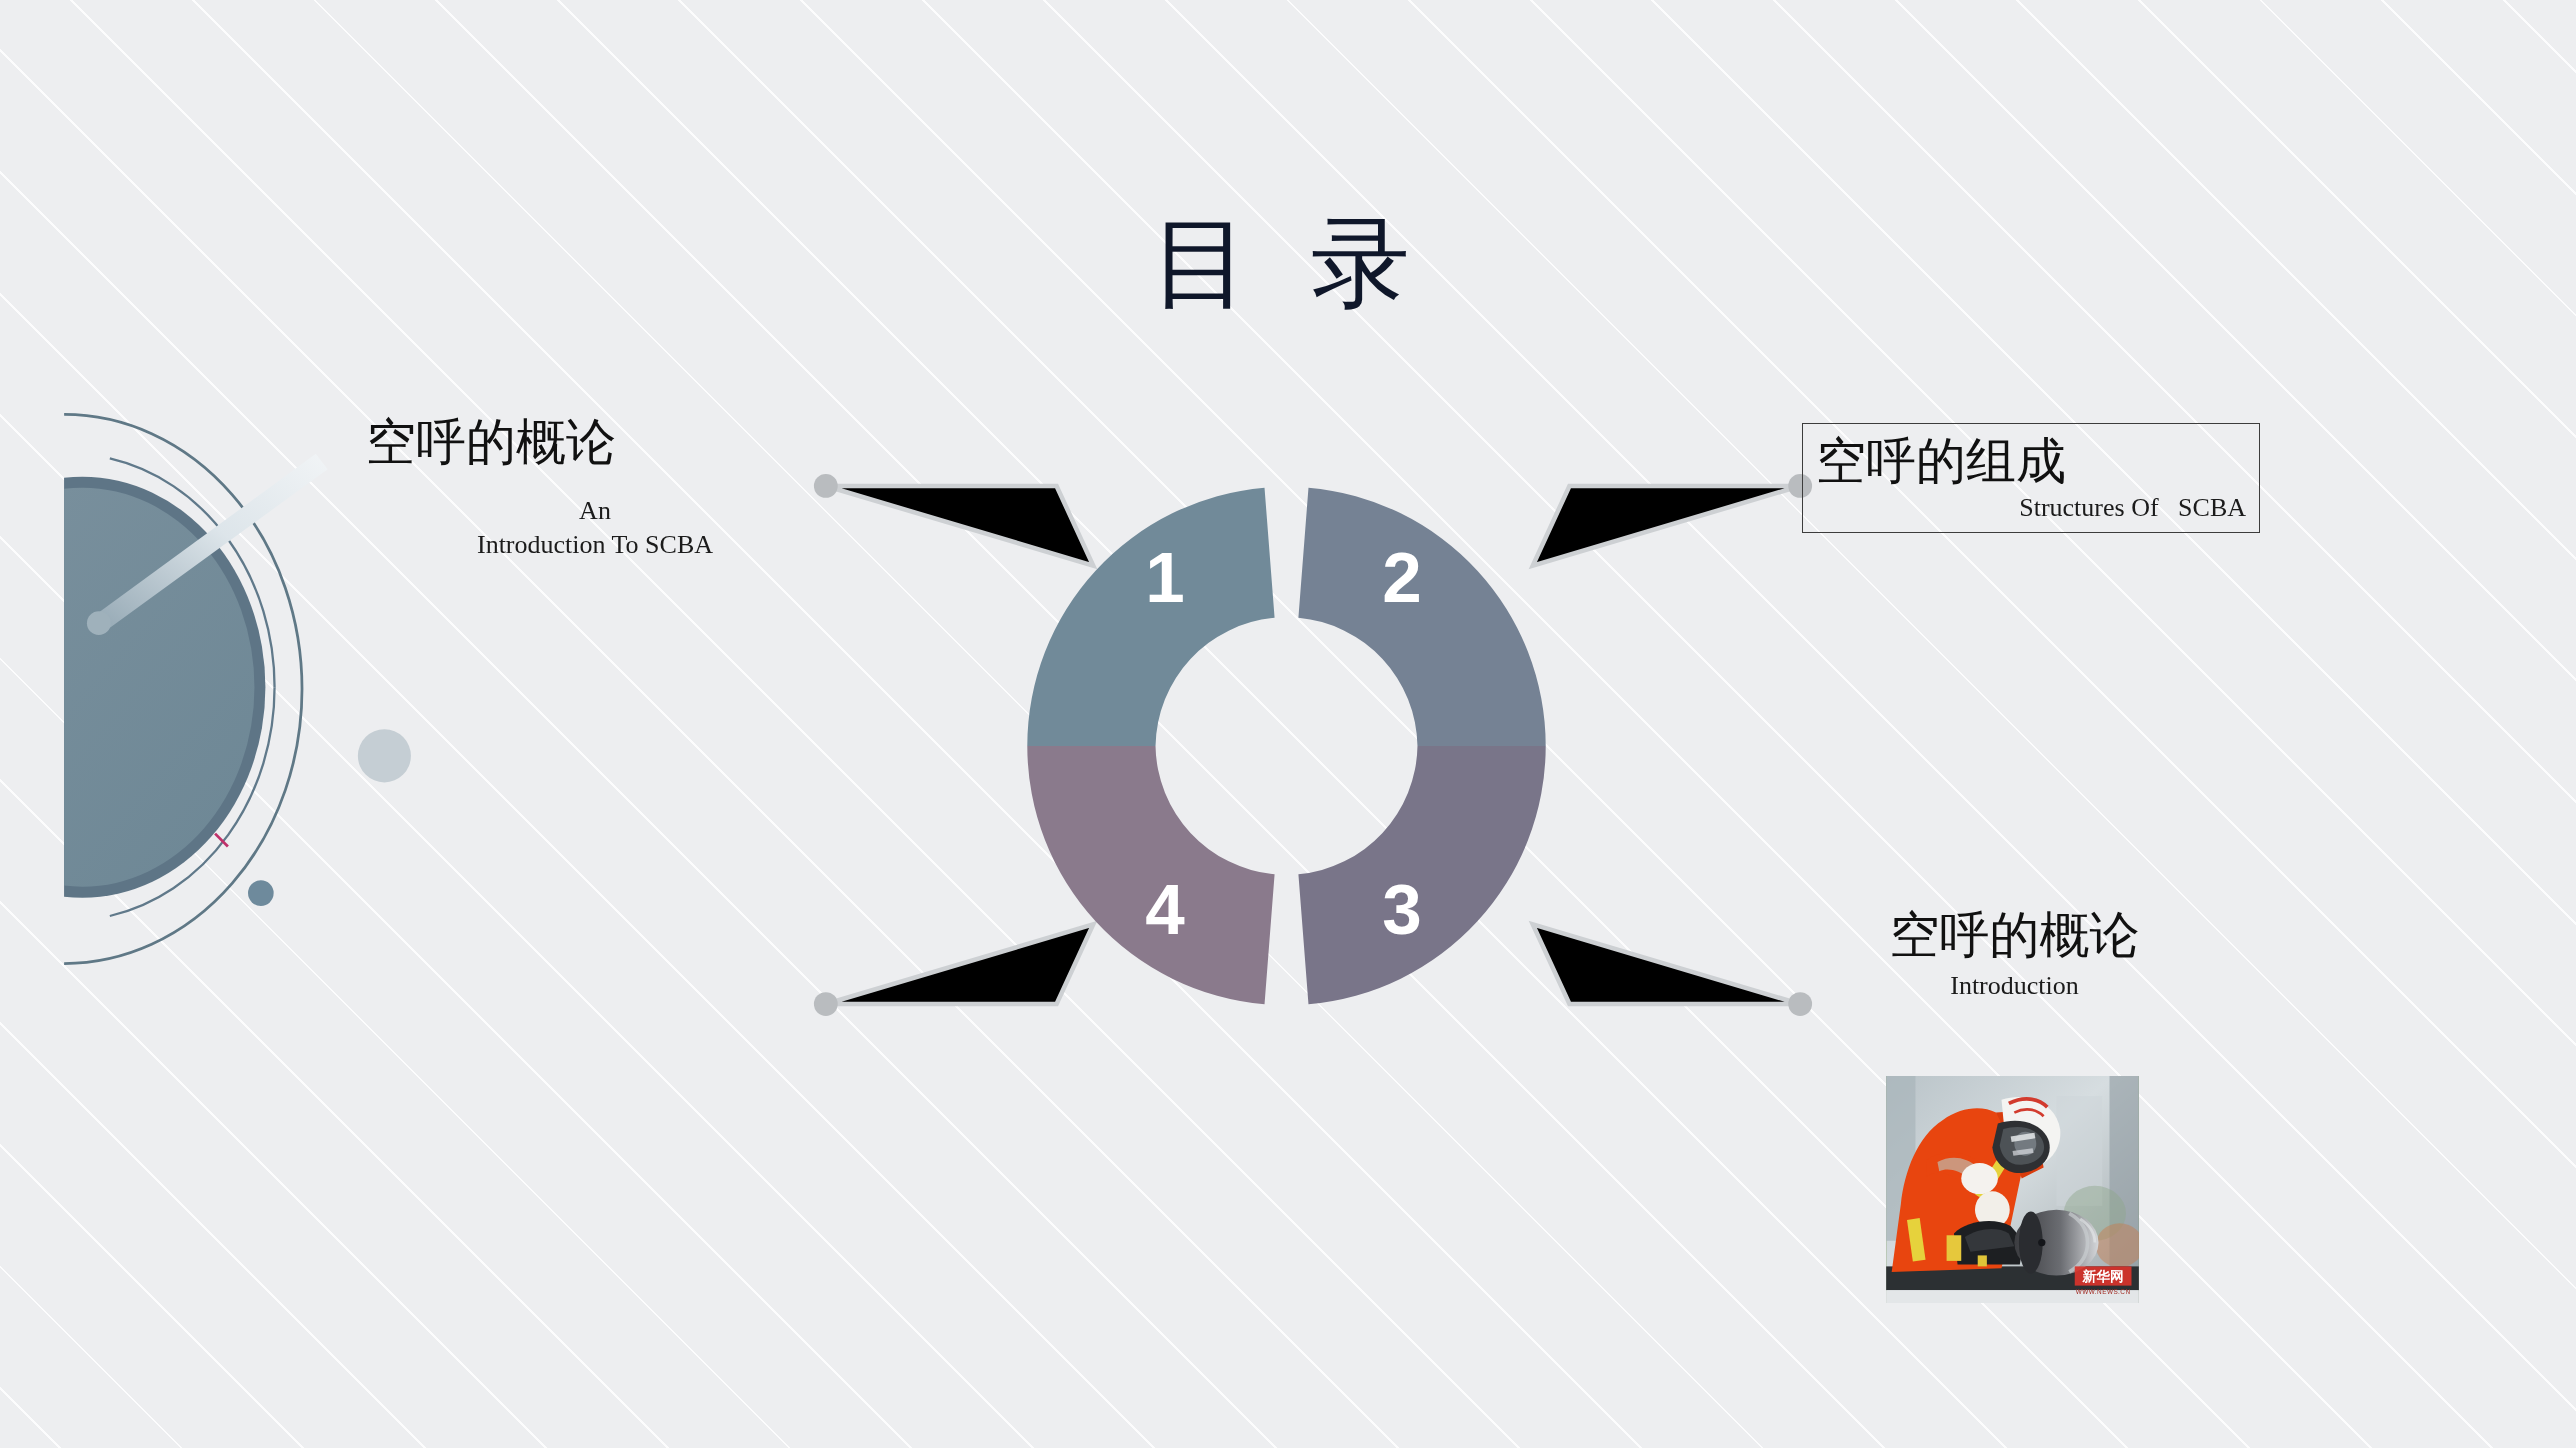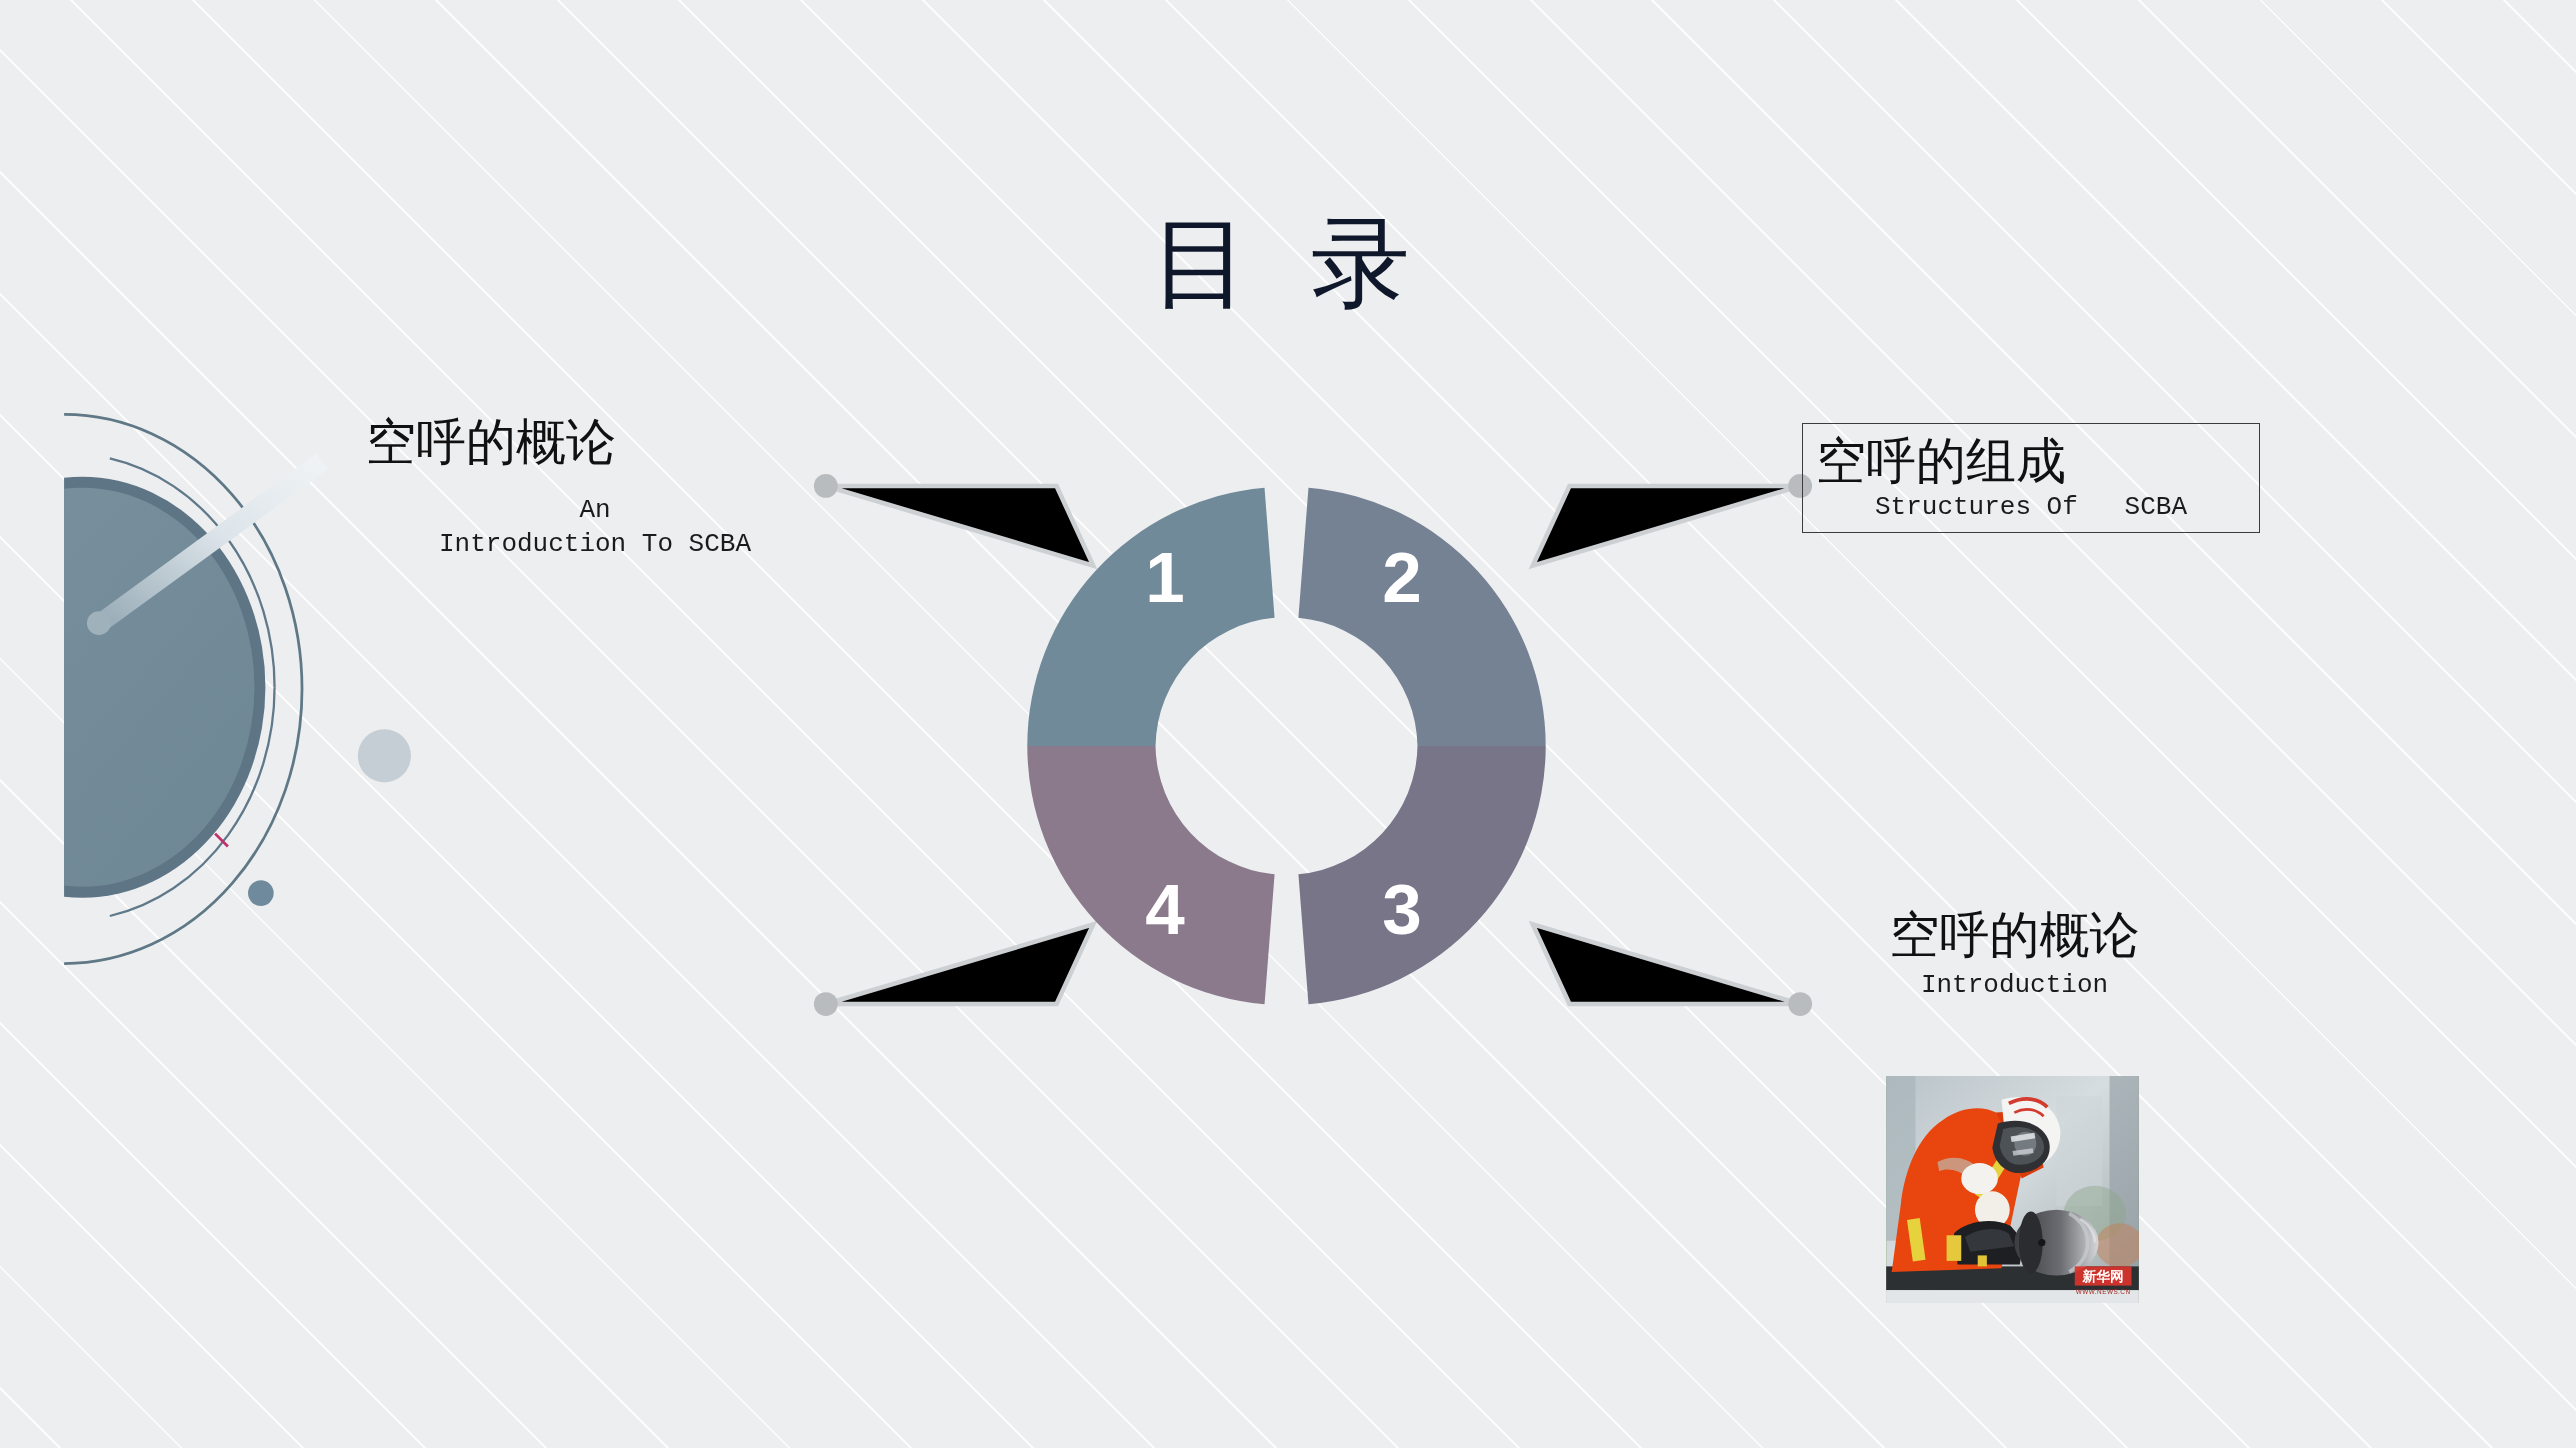--- a/index.html
+++ b/index.html
@@ -89,36 +89,36 @@
     line-height: 1.12;
     font-weight: 400;
     color: #111111;
     white-space: nowrap;
     font-family: "DejaVu Sans", "Liberation Sans", sans-serif;
   }
   .label-en {
     font-size: 26px;
     line-height: 1.3;
     color: #1b1b1b;
-    font-family: Liberation Mono, monospace;
+    font-family: Liberation Serif, serif;
     white-space: pre;
   }
 
   #label-1 { left: 366px;  top: 414px; width: 458px; text-align: left; }
   #label-1 .label-en { text-align: center; margin-top: 24px; }
 
   #label-2 {
     left: 1802px; top: 423px;
     width: 458px;
     border: 1.8px solid #3c3c3c;
     padding: 9.2px 13px 7.3px 13px;
     box-sizing: border-box;
   }
   #label-2 .label-cn { text-align: left; }
-  #label-2 .label-en { text-align: center; margin-top: 1.8px; }
+  #label-2 .label-en { text-align: right; margin-top: 1.8px; }
 
   #label-3 { left: 1822px; top: 907px; width: 385px; text-align: center; }
   #label-3 .label-en { margin-top: 5.5px; }
 
   #label-4 { left: 403px; top: 907px; width: 385px; text-align: center; }
   #label-4 .label-en { margin-top: 5.5px; }
 
   
   #photo {
     position: absolute;

